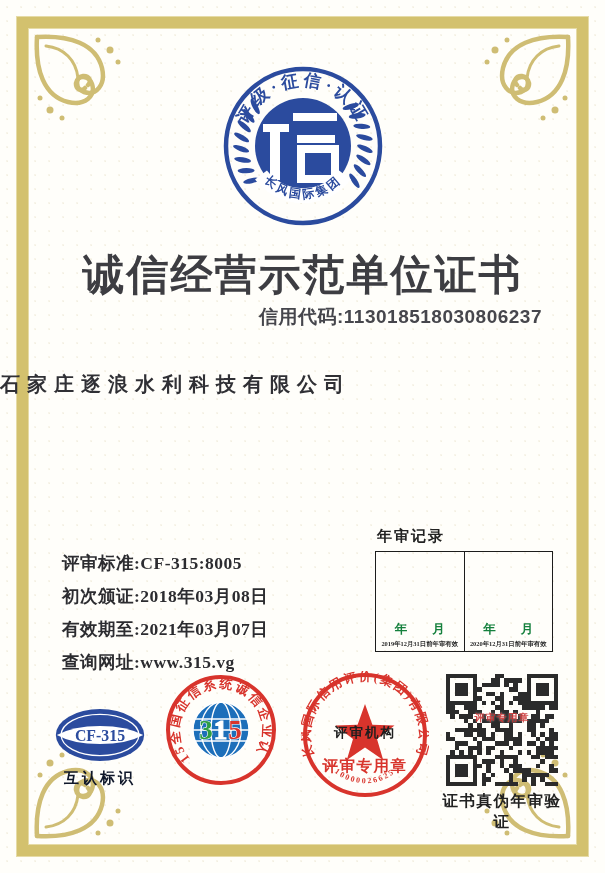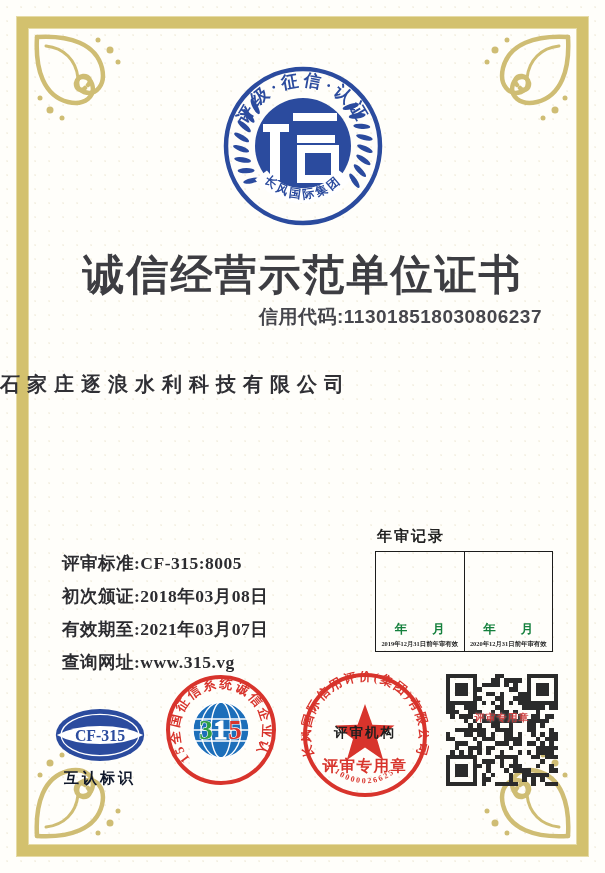--- a/index.html
+++ b/index.html
@@ -590,14 +590,15 @@
           <rect x="13" y="24" width="1" height="1" fill="#2b2b2b"></rect>
           <rect x="14" y="24" width="1" height="1" fill="#2b2b2b"></rect>
           <rect x="15" y="24" width="1" height="1" fill="#2b2b2b"></rect>
           <rect x="19" y="24" width="1" height="1" fill="#2b2b2b"></rect>
           <rect x="22" y="24" width="1" height="1" fill="#2b2b2b"></rect>
           <rect x="23" y="24" width="1" height="1" fill="#2b2b2b"></rect>
           <rect x="24" y="24" width="1" height="1" fill="#2b2b2b"></rect>
         </svg>
       <div class="qr-overlay">评审专用章</div>
     </div>
+    <div class="qr-caption">证书真伪年审验证</div>
   </div>
 </div>
 
 </body></html>

